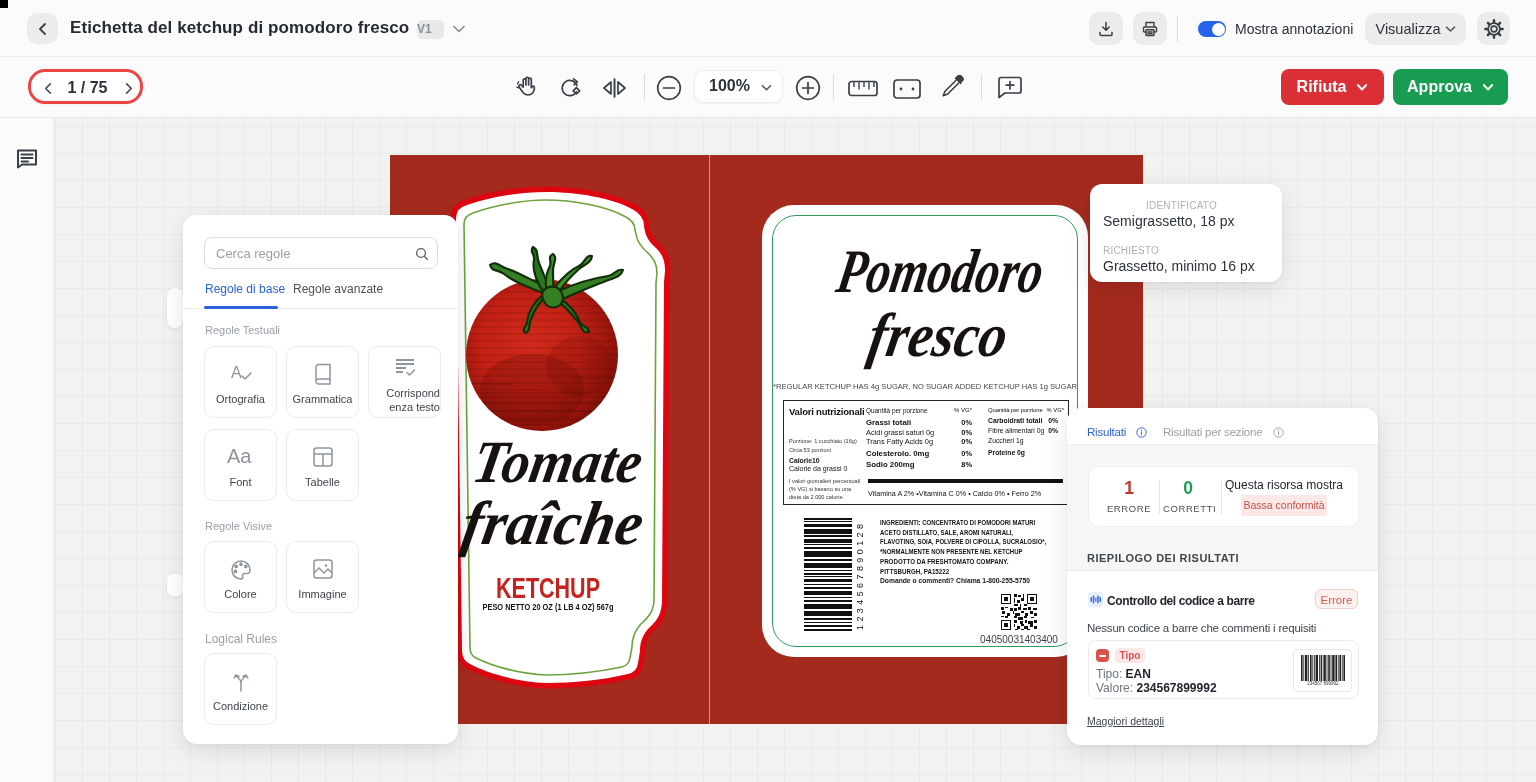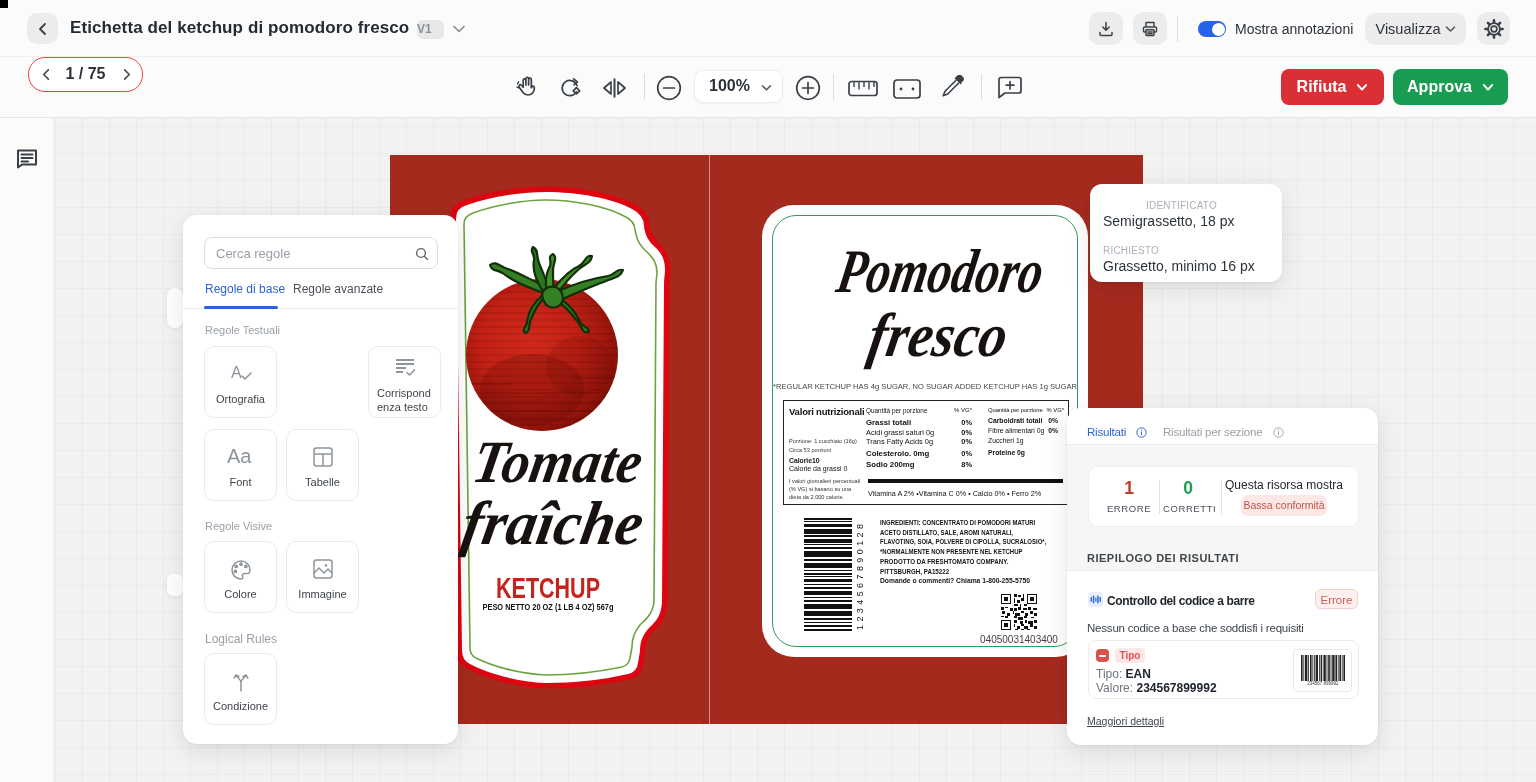--- a/index.html
+++ b/index.html
@@ -9,21 +9,21 @@
 
   
   #topbar { position:absolute; left:0; top:0; width:1536px; height:57px; background:#fbfbfb; border-bottom:1px solid #eeeeee; z-index:30; }
   .sqbtn { position:absolute; border-radius:10px; background:#ececec; display:flex; align-items:center; justify-content:center; }
   #title { position:absolute; left:70px; top:18px; font-size:17px; font-weight:bold; color:#252b33; letter-spacing:0.1px; }
   #v1 { position:absolute; left:417px; top:20px; width:27px; height:19px; background:#e8e8ea; border-radius:5px; color:#8a9097; font-size:12px; font-weight:bold; text-align:left; line-height:19px; }
   #blacksq { position:absolute; left:0; top:0; width:8px; height:8px; background:#000; z-index:60; }
 
   
   #toolbar { position:absolute; left:0; top:57px; width:1536px; height:61px; background:#fbfbfb; border-bottom:1px solid #e6e6e6; z-index:30; }
-  #pager { position:absolute; left:28px; top:0; width:115px; height:35px; background:#fff; border:1px solid #ef4444; border-radius:17px; box-shadow:0 1px 2px rgba(0,0,0,.04); }
+  #pager { position:absolute; left:28px; top:12px; width:115px; height:35px; background:#fff; border:3px solid #ef4444; border-radius:17px; box-shadow:0 1px 2px rgba(0,0,0,.04); }
   .tsep { position:absolute; top:17px; width:1px; height:26px; background:#dcdcdc; }
   .btn { position:absolute; top:12px; height:36px; border-radius:8px; color:#fff; font-size:16px; font-weight:bold; display:flex; align-items:center; justify-content:center; gap:10px; }
   #rifiuta { left:1281px; width:103px; background:#da2f35; }
   #approva { left:1393px; width:115px; background:#189c51; }
 
   
   #canvas { position:absolute; left:0; top:118px; width:1536px; height:664px; background:#f2f2f0;
     background-image:linear-gradient(to right, #eaeae8 1px, transparent 1px), linear-gradient(to bottom, #eaeae8 1px, transparent 1px);
     background-size:27px 27px; background-position:1px 8px; }
   #leftstrip { position:absolute; left:0; top:118px; width:54px; height:664px; background:#fbfbfa; border-right:1px solid #ebebe9; z-index:5; }
@@ -38,21 +38,21 @@
 
   
   .panel { position:absolute; background:#fff; border-radius:14px; box-shadow:0 6px 24px rgba(0,0,0,.10), 0 1px 3px rgba(0,0,0,.05); }
   #lpanel { left:183px; top:215px; width:275px; height:529px; z-index:20; }
   #tooltip { left:1090px; top:184px; width:192px; height:98px; z-index:20; border-radius:12px; }
   #rpanel { left:1067px; top:408px; width:311px; height:337px; z-index:20; }
 
   .lcard { position:absolute; width:73px; height:72px; border:1px solid #ebebed; border-radius:10px; background:#fff; }
   .lcard svg, .lcard > div:first-child { position:absolute; left:50%; top:16px; transform:translateX(-50%); }
   .lcard .lbl { position:absolute; left:0; top:46px; width:100%; text-align:center; font-size:11px; color:#3f454d; transform:none; }
-  .lcard .lbl2 { position:absolute; left:8px; top:40px; width:100%; text-align:left; font-size:11px; color:#3f454d; line-height:1.25; transform:none; }
+  .lcard .lbl2 { position:absolute; left:0; top:40px; width:100%; text-align:right; font-size:11px; color:#3f454d; line-height:1.25; transform:none; }
   .lcard:has(.lbl2) svg { top:10px; }
 
   
   #cicon { position:absolute; left:15px; top:147px; z-index:8; }
 </style>
 </head>
 <body>
 <div id="stage">
   <div id="canvas"></div>
   <div id="leftstrip"></div>
@@ -424,20 +424,27 @@
     <div class="abs" style="left:21px;top:91px;width:74px;height:3px;background:#2a62d9;border-radius:2px;"></div>
 
     <div class="abs" style="left:22px;top:109px;font-size:11px;color:#9aa0a8;">Regole Testuali</div>
     <div class="lcard" style="left:21px;top:131px;">
       <svg width="24" height="22" viewBox="0 0 24 22">
           <text x="2" y="15" font-size="16" fill="#8e959d" font-family="'Liberation Sans',sans-serif">A</text>
           <path d="M13 13 l3 3 6-6" fill="none" stroke="#8e959d" stroke-width="1.6" stroke-linecap="round" stroke-linejoin="round"></path>
         </svg>
       <div class="lbl">Ortografia</div>
     </div>
+    <div class="lcard" style="left:103px;top:131px;">
+      <svg width="20" height="22" viewBox="0 0 20 22" fill="none" stroke="#8e959d" stroke-width="1.5">
+          <path d="M3 18.5 A 2.5 2.5 0 0 1 5.5 16 H 17 V 1.5 H 5.5 A 2.5 2.5 0 0 0 3 4 Z"></path>
+          <path d="M3 18.5 A 2.5 2.5 0 0 0 5.5 21 H 17 V 16"></path>
+        </svg>
+      <div class="lbl">Grammatica</div>
+    </div>
     <div class="lcard" style="left:185px;top:131px;">
       <svg width="24" height="22" viewBox="0 0 24 22" fill="none" stroke="#8e959d" stroke-width="1.5">
           <path d="M3 3 H21 M3 7 H21 M3 11 H13 M3 15 H10" stroke-width="1.8"></path>
           <path d="M14 15.5 l2.5 2.5 5-5" stroke-width="1.6" stroke-linecap="round" stroke-linejoin="round"></path>
         </svg>
       <div class="lbl2">Corrispond<br>enza testo</div>
     </div>
     <div class="lcard" style="left:21px;top:214px;">
       <svg width="30" height="22" viewBox="0 0 30 22">
           <text x="1" y="17" font-size="20" fill="#8e959d" font-family="'Liberation Sans',sans-serif">Aa</text>
@@ -506,39 +513,39 @@
     <div class="abs" style="left:0;top:36px;width:311px;height:1px;background:#ececee;"></div>
 
     <div class="abs" style="left:21px;top:58px;width:271px;height:61px;background:#fff;border:1px solid #efefef;border-radius:10px;">
       <div class="abs" style="left:15px;top:11px;width:50px;text-align:center;font-size:17.5px;font-weight:bold;color:#c0392b;">1</div>
       <div class="abs" style="left:15px;top:36px;width:50px;text-align:center;font-size:9.5px;color:#4a5058;letter-spacing:0.6px;">ERRORE</div>
       <div class="abs" style="left:70px;top:13px;width:1px;height:34px;background:#e3e3e3;"></div>
       <div class="abs" style="left:74px;top:11px;width:50px;text-align:center;font-size:17.5px;font-weight:bold;color:#1e9e52;">0</div>
       <div class="abs" style="left:74px;top:36px;width:50px;text-align:center;font-size:9.5px;color:#4a5058;letter-spacing:0.6px;">CORRETTI</div>
       <div class="abs" style="left:132px;top:13px;width:1px;height:34px;background:#e3e3e3;"></div>
       <div class="abs" style="left:135px;top:11px;width:120px;text-align:center;font-size:12px;color:#20262e;white-space:nowrap;">Questa risorsa mostra</div>
-      <div class="abs" style="left:152px;top:28px;width:86px;height:21px;background:#fbe7e5;border-radius:7px;text-align:center;line-height:21px;font-size:10.5px;color:#c2544a;">Bassa conformità</div>
+      <div class="abs" style="left:152px;top:28px;width:86px;height:21px;background:#fbe7e5;border-radius:0;text-align:center;line-height:21px;font-size:10.5px;color:#c2544a;">Bassa conformità</div>
     </div>
 
     <div class="abs" style="left:20px;top:144px;font-size:11px;font-weight:bold;color:#3f454d;letter-spacing:0.5px;">RIEPILOGO DEI RISULTATI</div>
     <div class="abs" style="left:0;top:162px;width:311px;height:1px;background:#ececee;"></div>
 
     <svg class="abs" style="left:21px;top:184px" width="15" height="15" viewBox="0 0 15 15">
         <rect x="0" y="0" width="15" height="15" rx="3" fill="#e7eefc"></rect>
         <g fill="#3069e8">
           <rect x="2.5" y="5" width="1.5" height="5" rx="0.7"></rect>
           <rect x="4.8" y="3.5" width="1.5" height="8" rx="0.7"></rect>
           <rect x="7.2" y="5.5" width="1.3" height="4" rx="0.6"></rect>
           <rect x="9.2" y="3.5" width="1.5" height="8" rx="0.7"></rect>
           <rect x="11.5" y="5" width="1.5" height="5" rx="0.7"></rect>
         </g>
       </svg>
     <div class="abs" style="left:40px;top:186px;font-size:12px;letter-spacing:-0.4px;font-weight:bold;color:#20262e;">Controllo del codice a barre</div>
     <div class="abs" style="left:248px;top:181px;width:43px;height:20px;background:#fdf1f0;border:1px solid #f3cdc9;border-radius:6px;text-align:center;line-height:20px;font-size:11.5px;color:#cf5c53;">Errore</div>
-    <div class="abs" style="left:20px;top:214px;font-size:11.5px;letter-spacing:-0.2px;color:#3f454d;">Nessun codice a base che soddisfi i requisiti</div>
+    <div class="abs" style="left:20px;top:214px;font-size:11.5px;letter-spacing:-0.2px;color:#3f454d;">Nessun codice a barre che commenti i requisiti</div>
 
     <div class="abs" style="left:21px;top:232px;width:271px;height:59px;border:1px solid #ececec;border-radius:8px;background:#fff;">
       <div class="abs" style="left:7px;top:8px;width:13px;height:13px;background:#d9534a;border-radius:4px;">
           <div class="abs" style="left:3px;top:5.5px;width:7px;height:2px;background:#fff;border-radius:1px;"></div>
         </div>
       <div class="abs" style="left:26px;top:7px;width:30px;height:15px;background:#fce8e7;border-radius:4px;text-align:center;line-height:15px;font-size:10px;font-weight:bold;color:#e05252;">Tipo</div>
       <div class="abs" style="left:7px;top:26px;font-size:12px;color:#6f7680;">Tipo: <span style="color:#20262e;font-weight:bold;">EAN</span></div>
       <div class="abs" style="left:7px;top:40px;font-size:12px;color:#6f7680;">Valore: <span style="color:#20262e;font-weight:bold;">234567899992</span></div>
       <div class="abs" style="left:204px;top:8px;width:59px;height:43px;border:1px solid #e8e8e8;border-radius:4px;background:#fff;">
         <svg class="abs" style="left:7px;top:5px" width="44" height="30" viewBox="0 0 44 30">

